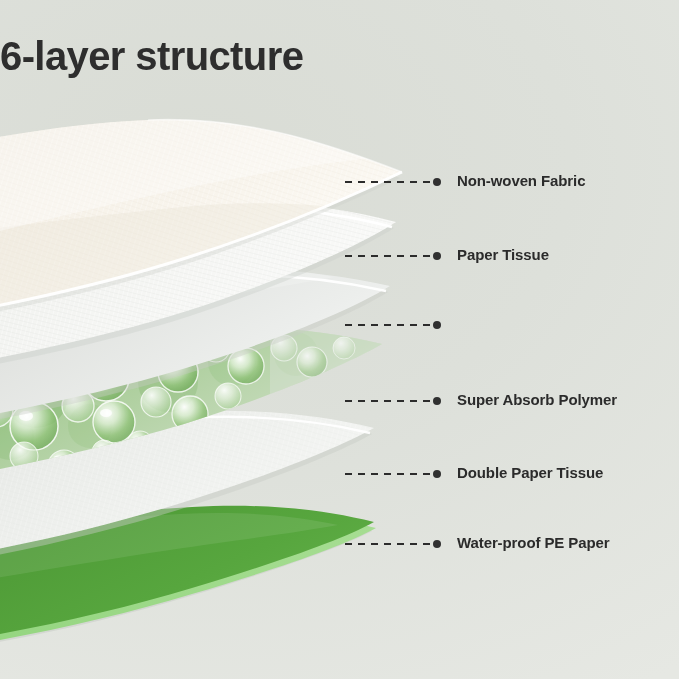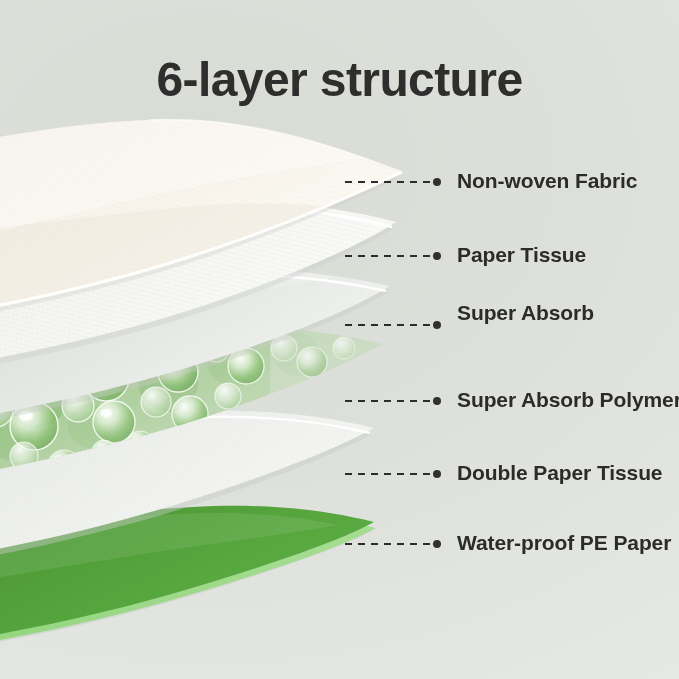--- a/index.html
+++ b/index.html
@@ -16,24 +16,23 @@
     background:
       radial-gradient(ellipse 120% 90% at 30% 25%, #d9dcd5 0%, #dde0da 45%, #e6e8e3 100%);
     font-family: "Liberation Sans", "DejaVu Sans", sans-serif;
     -webkit-font-smoothing: antialiased;
   }
 
   
   .title {
     position: absolute;
     left: 0;
-    top: 52px;
+    top: 34px;
     width: 679px;
-    text-align: center;
-    font-size: 48px;
+    font-size: 40px;
     font-weight: bold;
     letter-spacing: -0.6px;
     color: #2e2e2e;
     font-family: "Liberation Sans", "DejaVu Sans", sans-serif;
   }
 
   
   #art {
     position: absolute;
     left: -60px;
@@ -72,21 +71,21 @@
     top: -4px;
     width: 8px;
     height: 8px;
     border-radius: 50%;
     background: #303030;
   }
   .clabel {
     position: absolute;
     left: 112px;
     top: -13px;
-    font-size: 21px;
+    font-size: 15px;
     font-weight: 600;
     line-height: 23px;
     color: #2b2b2b;
     white-space: pre;
     letter-spacing: -0.1px;
   }
   .clabel.two { top: -24px; }
 </style>
 </head>
 <body>
@@ -349,21 +348,21 @@
 
   <div class="callout" style="left:345px; top:256px;">
     <span class="leader"></span>
     <span class="dot"></span>
     <span class="clabel">Paper Tissue</span>
   </div>
 
   <div class="callout" style="left:345px; top:325px;">
     <span class="leader"></span>
     <span class="dot"></span>
-    <span class="clabel two"><span>Super Absorb</span><br></span>
+    <span class="clabel two"><br></span>
   </div>
 
   <div class="callout" style="left:345px; top:401px;">
     <span class="leader"></span>
     <span class="dot"></span>
     <span class="clabel">Super Absorb Polymer</span>
   </div>
 
   <div class="callout" style="left:345px; top:474px;">
     <span class="leader"></span>

